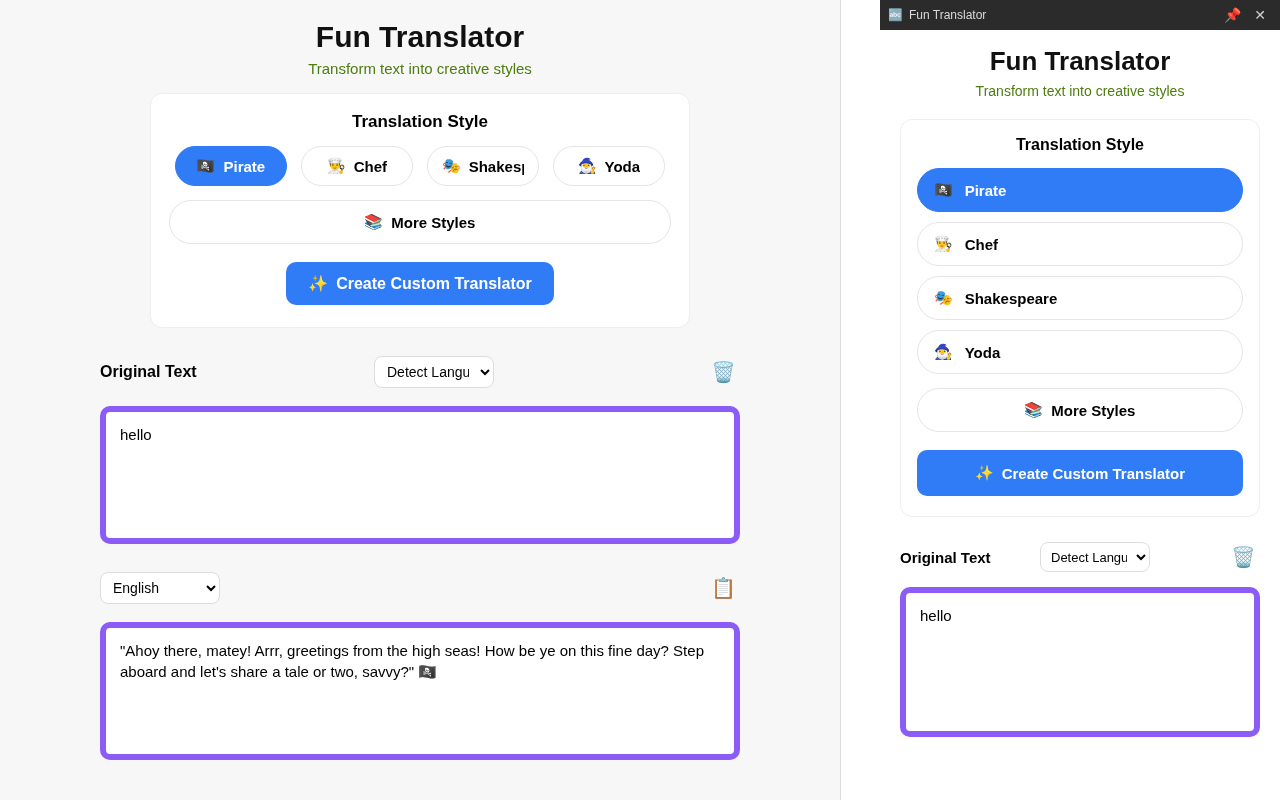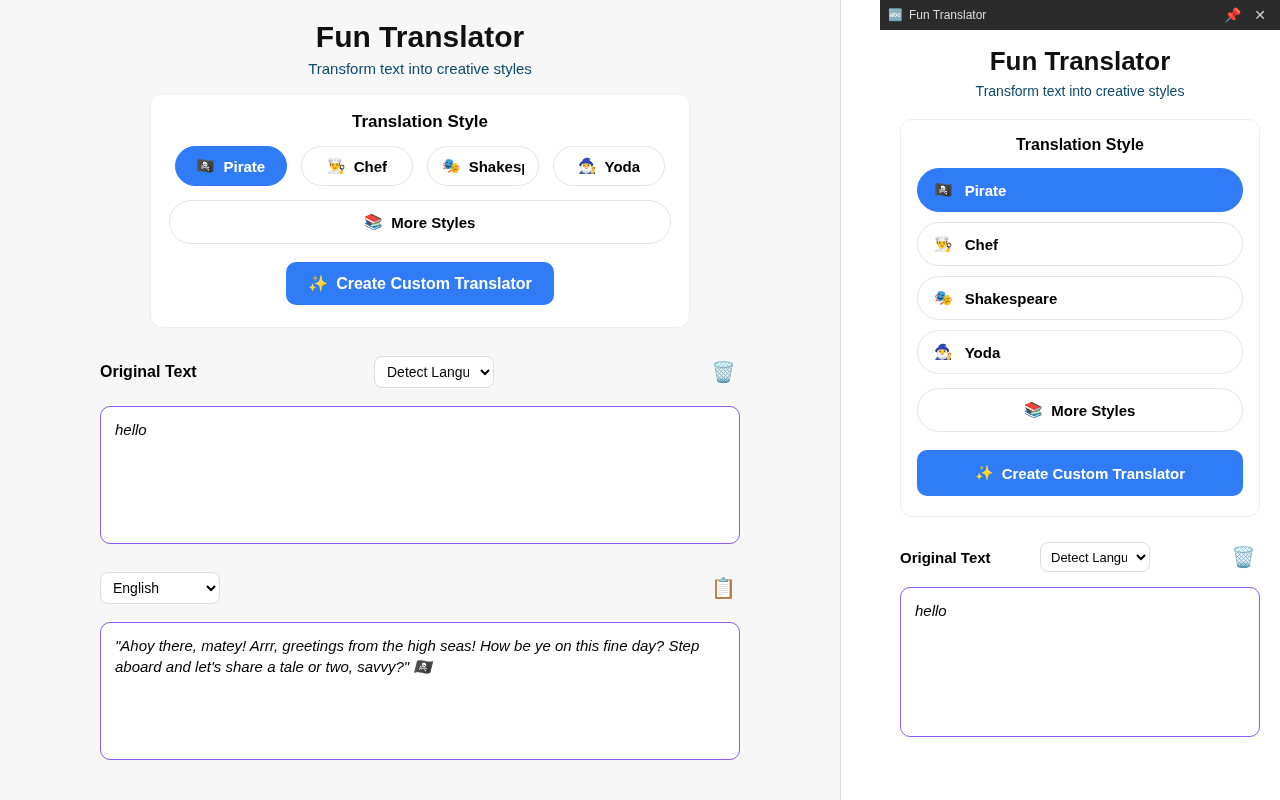--- a/index.html
+++ b/index.html
@@ -12,21 +12,21 @@
     height: 800px;
     background: #f7f7f7;
     padding: 20px 56px 0 56px;
     display: flex;
     flex-direction: column;
     align-items: center;
   }
   .left-inner { width: 100%; max-width: 740px; }
 
   h1.title { font-size: 30px; font-weight: 800; text-align: center; margin-top: 0; color: #111; }
-  .subtitle { text-align: center; color: #0c4a6e; margin-top: 6px; font-size: 15px; }
+  .subtitle { text-align: center; color: #4d7c0f; margin-top: 6px; font-size: 15px; }
 
   .card {
     background: #fff;
     border: 1px solid #eee;
     border-radius: 12px;
     padding: 18px 18px 22px;
     margin: 16px auto 0;
     max-width: 540px;
   }
   .card h2 { text-align: center; font-size: 17px; font-weight: 700; margin-bottom: 14px; }
@@ -58,23 +58,23 @@
   .section-label { font-weight: 700; font-size: 16px; flex: 0 0 auto; width: 260px; }
   .section-row select {
     border: 1px solid #ddd; border-radius: 8px; padding: 6px 8px;
     font-size: 14px; width: 120px; height: 32px; background: #fff;
   }
   .spacer { flex: 1; }
   .icon-btn { background: none; border: none; cursor: pointer; font-size: 20px; padding: 4px; }
 
   textarea.box {
     width: 640px; margin: 18px auto 0; display: block;
-    border: 1px solid #8b5cf6; border-radius: 10px;
+    border: 6px solid #8b5cf6; border-radius: 10px;
     padding: 12px 14px; font-size: 15px; font-family: inherit;
-    resize: none; background: #fff; line-height: 1.4; font-style: italic;
+    resize: none; background: #fff; line-height: 1.4;
   }
   .left-pane textarea.box { height: 138px; }
 
   
   .right-pane { width: 400px; height: 800px; display: flex; flex-direction: column; background: #fff; }
   .titlebar {
     height: 30px; background: #2b2b2b; color: #d9d9d9;
     display: flex; align-items: center; padding: 0 8px; font-size: 12px;
   }
   .titlebar .tb-icon { font-size: 12px; margin-right: 6px; color: #6bdc8e; }

